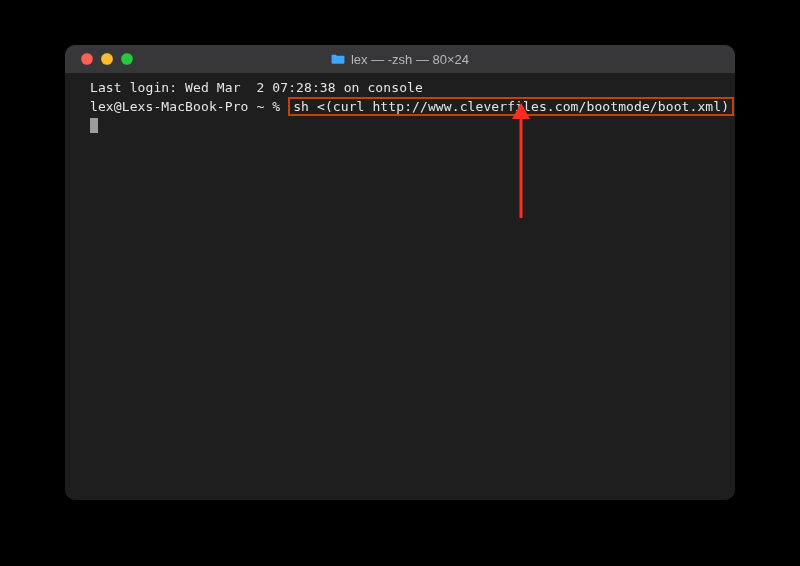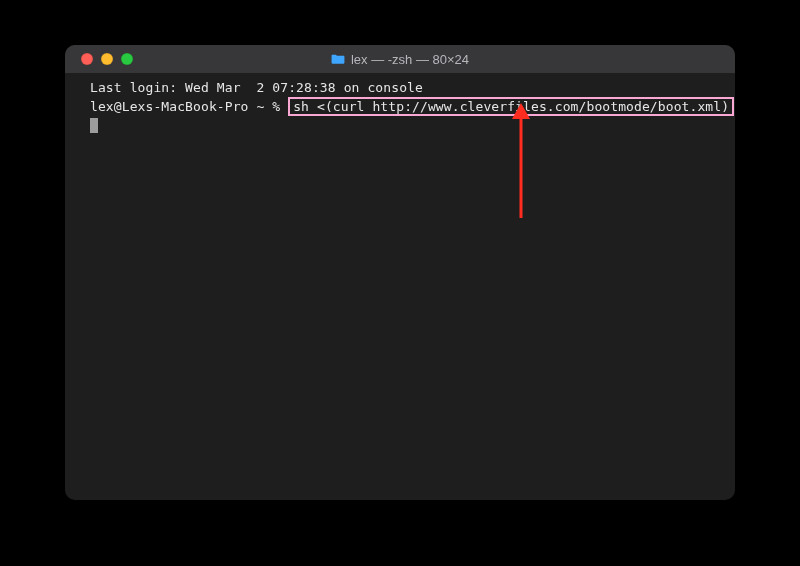--- a/index.html
+++ b/index.html
@@ -75,21 +75,21 @@
       word-wrap: normal;
     }
     .prompt-row {
       display: flex;
       flex-wrap: nowrap;
       white-space: pre;
       align-items: center;
     }
     .prompt-text { color: #e6e6e6; }
     .highlight-box {
-      border: 2px solid #f9a8d4;
+      border: 2px solid #c2410c;
       padding: 0 3px;
       display: inline-block;
       line-height: 1.2;
     }
     .cursor {
       display: inline-block;
       width: 8px;
       height: 15px;
       background: #9c9c9c;
       margin-top: 2px;

